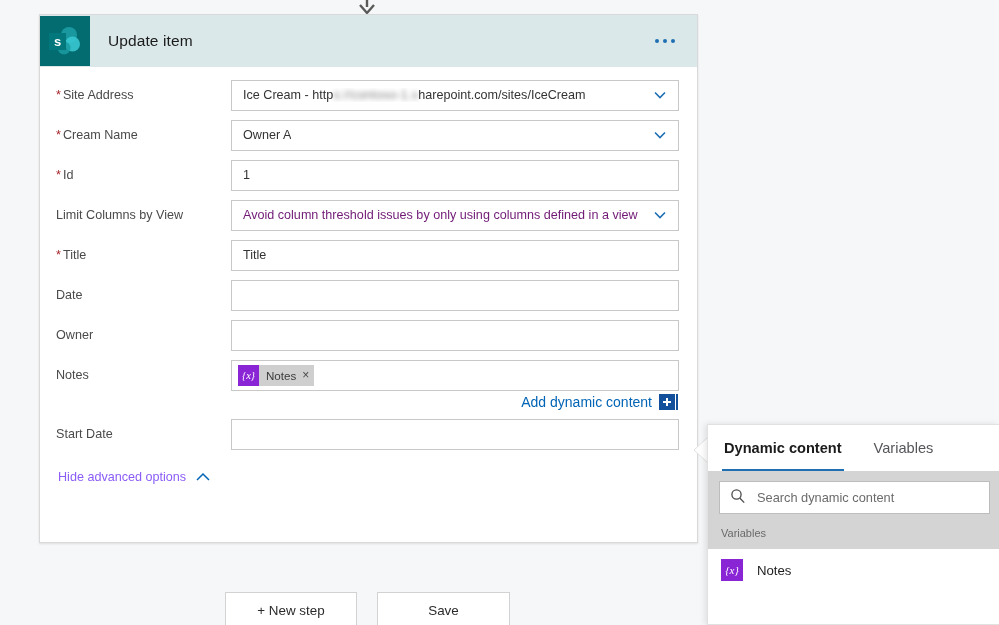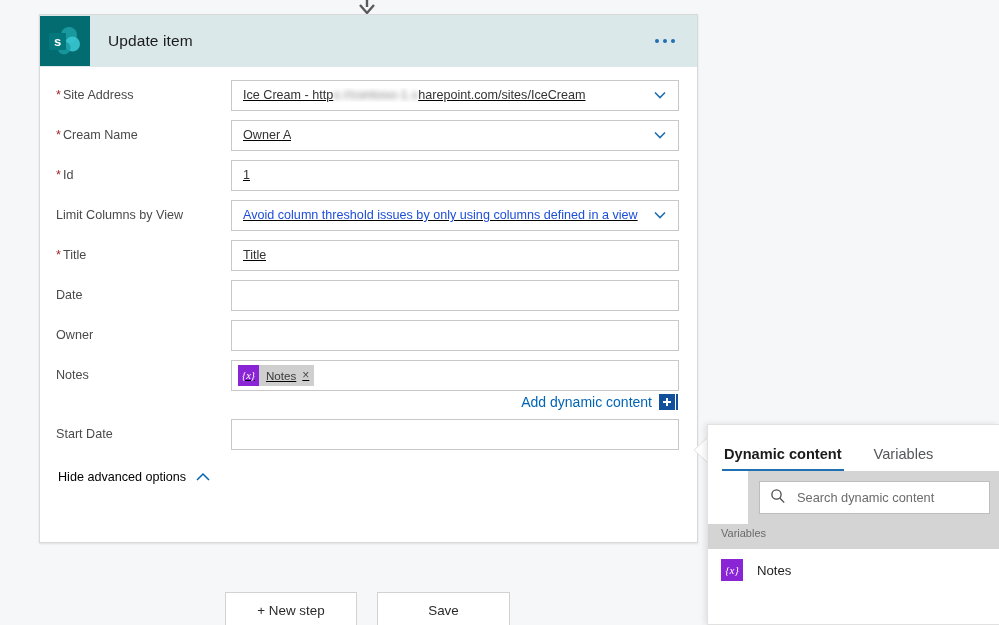--- a/index.html
+++ b/index.html
@@ -72,29 +72,29 @@
     padding-right: 8px;
     white-space: nowrap;
   }
   .req { color: #a4262c; margin-right: 2px; }
   .ctl {
     flex: 1 1 auto;
     position: relative;
     height: 31px;
     border: 1px solid #c8c8c8;
     background: #fff;
-    display: flex; align-items: center; text-decoration: underline;
+    display: flex; align-items: center;
   }
   .ctl .val {
     font-size: 12.6px;
     color: #333;
     padding-left: 11px;
     white-space: nowrap; overflow: hidden;
   }
-  .ctl.placeholderish .val { color: #1d4ed8; }
+  .ctl.placeholderish .val { color: #701a75; }
   .chev {
     position: absolute; right: 10px; top: 50%;
     transform: translateY(-50%);
     width: 16px; height: 16px;
   }
   .blur-url {
     display: inline-block;
     filter: blur(2.4px);
     opacity: .62;
     letter-spacing: .2px;
@@ -151,21 +151,21 @@
   .adc-btn::after { width: 1.6px; height: 8px; }
   .adc-caret {
     width: 2px; height: 16px; background: #12509b; margin-left: 1px;
   }
 
   .advanced {
     display: flex; align-items: center;
     margin: 18px 0 0 2px;
     cursor: pointer;
   }
-  .advanced .txt { font-size: 12.6px; color: #000000; }
+  .advanced .txt { font-size: 12.6px; color: #8b5cf6; }
   .advanced svg { margin-left: 9px; }
 
   
   .btn {
     position: absolute;
     height: 36px;
     background: #fff;
     border: 1px solid #d2d2d2;
     display: flex; align-items: center; justify-content: center;
     font-size: 13.4px; color: #2b2b2b;
@@ -191,35 +191,34 @@
   .panel-tabs {
     display: flex; align-items: flex-end;
     height: 46px;
     padding: 0 0 0 14px;
     background: #fff;
   }
   .ptab {
     position: relative;
     font-size: 14.6px;
     color: #55565a;
-    padding: 0 2px 9px 2px;
+    padding: 0 2px 15px 2px;
     margin-right: 28px;
     cursor: pointer;
     white-space: nowrap;
   }
   .ptab.active { color: #1b1b1b; font-weight: bold; }
   .ptab.active::after {
     content: ""; position: absolute;
     left: 0; right: 0; bottom: 0; height: 2.5px;
     background: #1f6fb2;
   }
   .panel-searchband {
     background: #d4d4d4;
     padding: 10px 9px 10px 11px;
-    margin-left: 40px;
   }
   .searchbox {
     height: 33px;
     background: #fff;
     border: 1px solid #bdbdbd;
     display: flex; align-items: center;
     padding-left: 10px;
   }
   .searchbox svg { flex: 0 0 auto; }
   .searchbox .ph {

